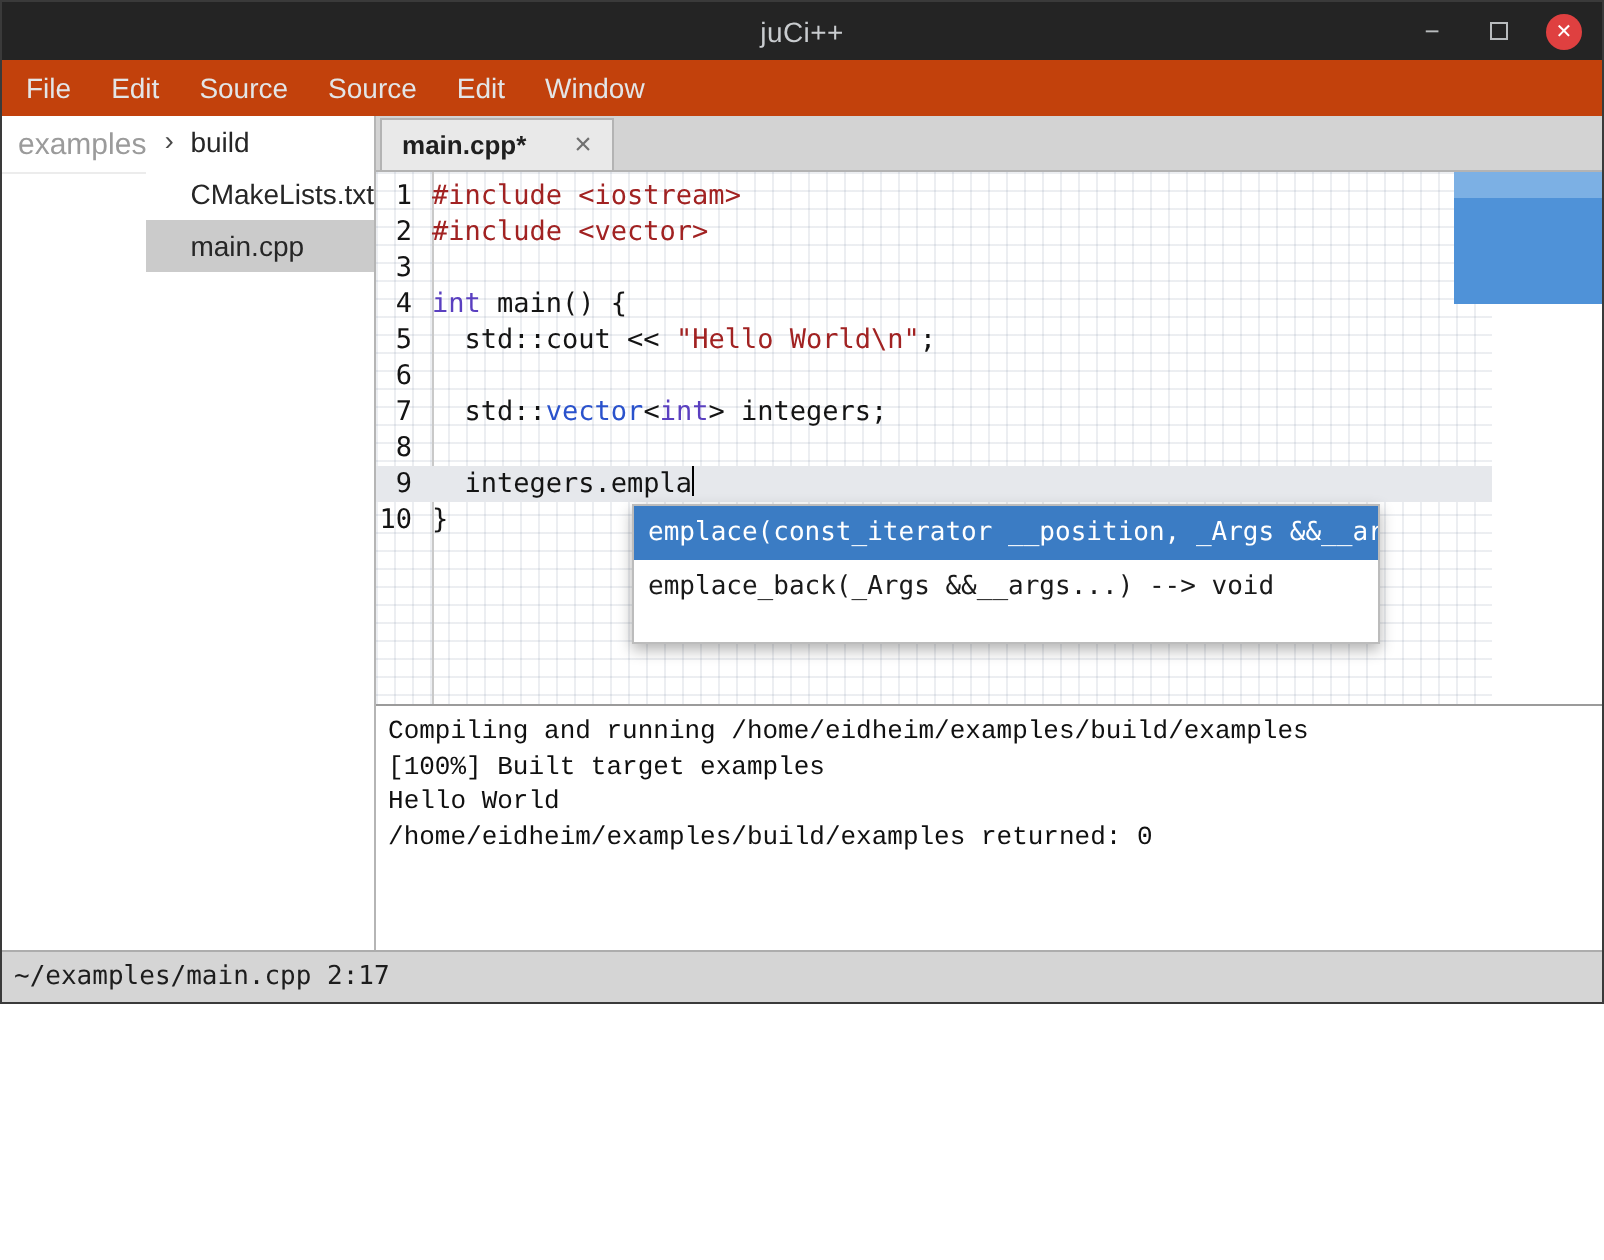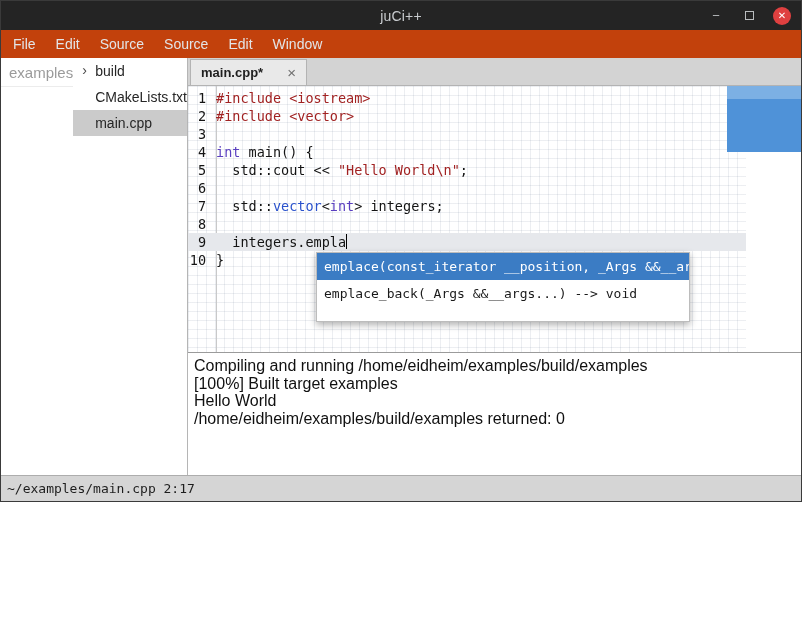--- a/index.html
+++ b/index.html
@@ -62,21 +62,21 @@
     box-shadow:0 3px 7px rgba(0,0,0,.3);padding-bottom:14px;z-index:5}
   .popup-item{height:27px;line-height:27px;padding:0 7px;font-size:13px;color:#1a1a1a;white-space:nowrap;overflow:hidden;cursor:default}
   .popup-item.selected{background:var(--accent);color:#fff}
 
   .scrollmap{position:absolute;right:0;top:0;width:74px;z-index:3}
   .scroll-strip{height:13px;background:var(--scroll-strip)}
   .scroll-block{height:53px;background:var(--scroll-block)}
 
   
   .terminal{flex:0 0 123px;border-top:1px solid #9b9b9b;background:#fff;padding:4px 6px;
-    font-family:Liberation Sans, sans-serif;font-size:16px;line-height:17.5px;color:#101010}
+    font-family:Liberation Mono, monospace;font-size:13px;line-height:17.5px;color:#101010}
   .term-line{white-space:pre}
 
   
   .statusbar{flex:0 0 26px;background:#d5d5d5;border-top:1px solid #adadad;display:flex;align-items:center;
     padding-left:6px;font-family:"DejaVu Sans Mono",monospace;font-size:13px;color:#1d1d1d}
 </style>
 </head>
 <body>
 
 <div class="window">

